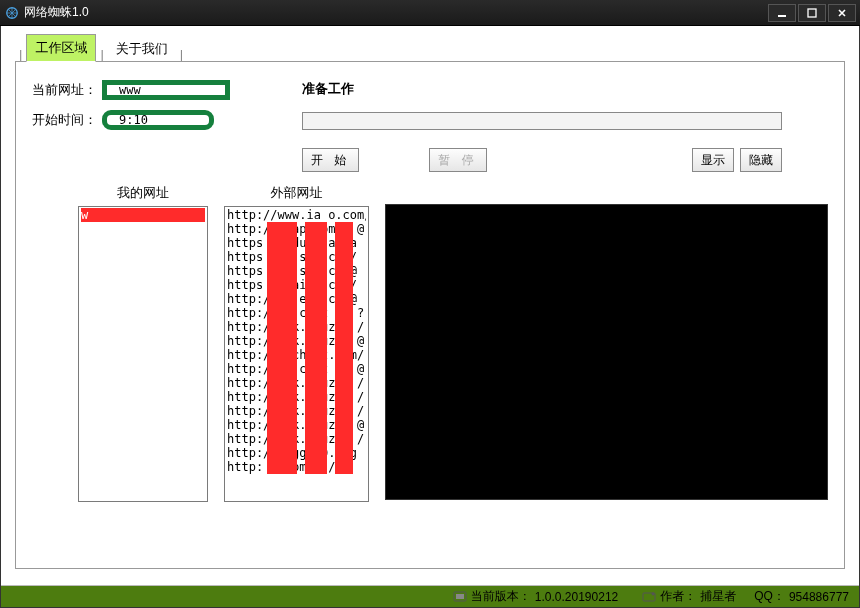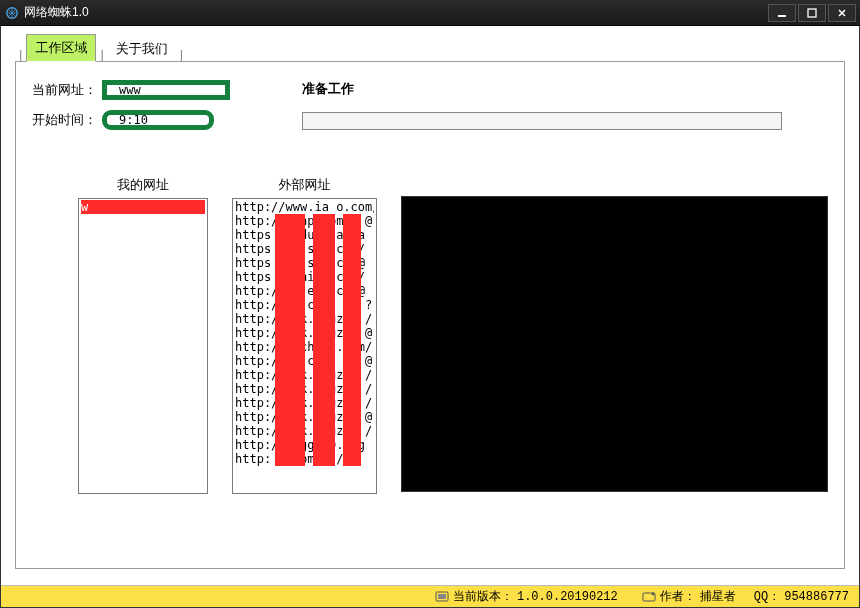--- a/index.html
+++ b/index.html
@@ -138,22 +138,22 @@
     .btn-row {
       display: flex;
       align-items: center;
       width: 480px;
     }
     .btn-row .spacer { flex: 1; }
     .btn-row .gap { width: 70px; }
     
     .lower {
       display: flex;
-      gap: 24px;
-      margin-top: 28px;
+      gap: 16px;
+      margin-top: 12px;
       padding-left: 46px;
     }
     .list-col { display: flex; flex-direction: column; align-items: center; }
     .list-title { font-size: 13px; margin-bottom: 4px; }
     .listbox {
       border: 1px solid #7a7a7a;
       background: #fff;
       overflow: hidden;
       position: relative;
     }
@@ -182,28 +182,27 @@
       margin-top: 20px;
       background: #000;
       border: 1px solid #333;
     }
     
     .statusbar {
       position: absolute;
       left: 0; right: 0; bottom: 0;
       height: 22px;
       border-top: 1px solid #bbb;
-      background: #fde047;
+      background: #4d7c0f;
       display: flex;
       align-items: center;
       justify-content: flex-end;
       padding: 0 10px;
       font-size: 12px;
       gap: 24px;
-      font-family: Liberation Mono, monospace;
     }
     .statusbar .st-group { display: flex; align-items: center; gap: 4px; }
     .st-icon { width: 14px; height: 14px; display: inline-block; }
   </style>
 </head>
 <body>
 
 <div class="titlebar">
   <span class="titlebar-icon">
     <svg viewBox="0 0 16 16" width="14" height="14">
@@ -252,20 +251,29 @@
         </div>
         <div class="form-row">
           <span class="form-label">开始时间：</span>
           <input class="txt txt-time" value="9:10" style="">
         </div>
       </div>
 
       <div class="col-right">
         <div class="group-title">准备工作</div>
         <div class="progress"></div>
+        <div class="btn-row">
+          <button class="btn">开 始</button>
+          <div class="gap"></div>
+          <button class="btn" disabled="">暂 停</button>
+          <div class="spacer"></div>
+          <button class="btn compact">显示</button>
+          <div style="width:6px"></div>
+          <button class="btn compact">隐藏</button>
+        </div>
       </div>
     </div>
 
     <div class="lower">
       <div class="list-col">
         <div class="list-title">我的网址</div>
         <div class="listbox my">
           <div class="list-inner" id="mine-list">
               <div class="list-item sel">w</div>
             </div>

